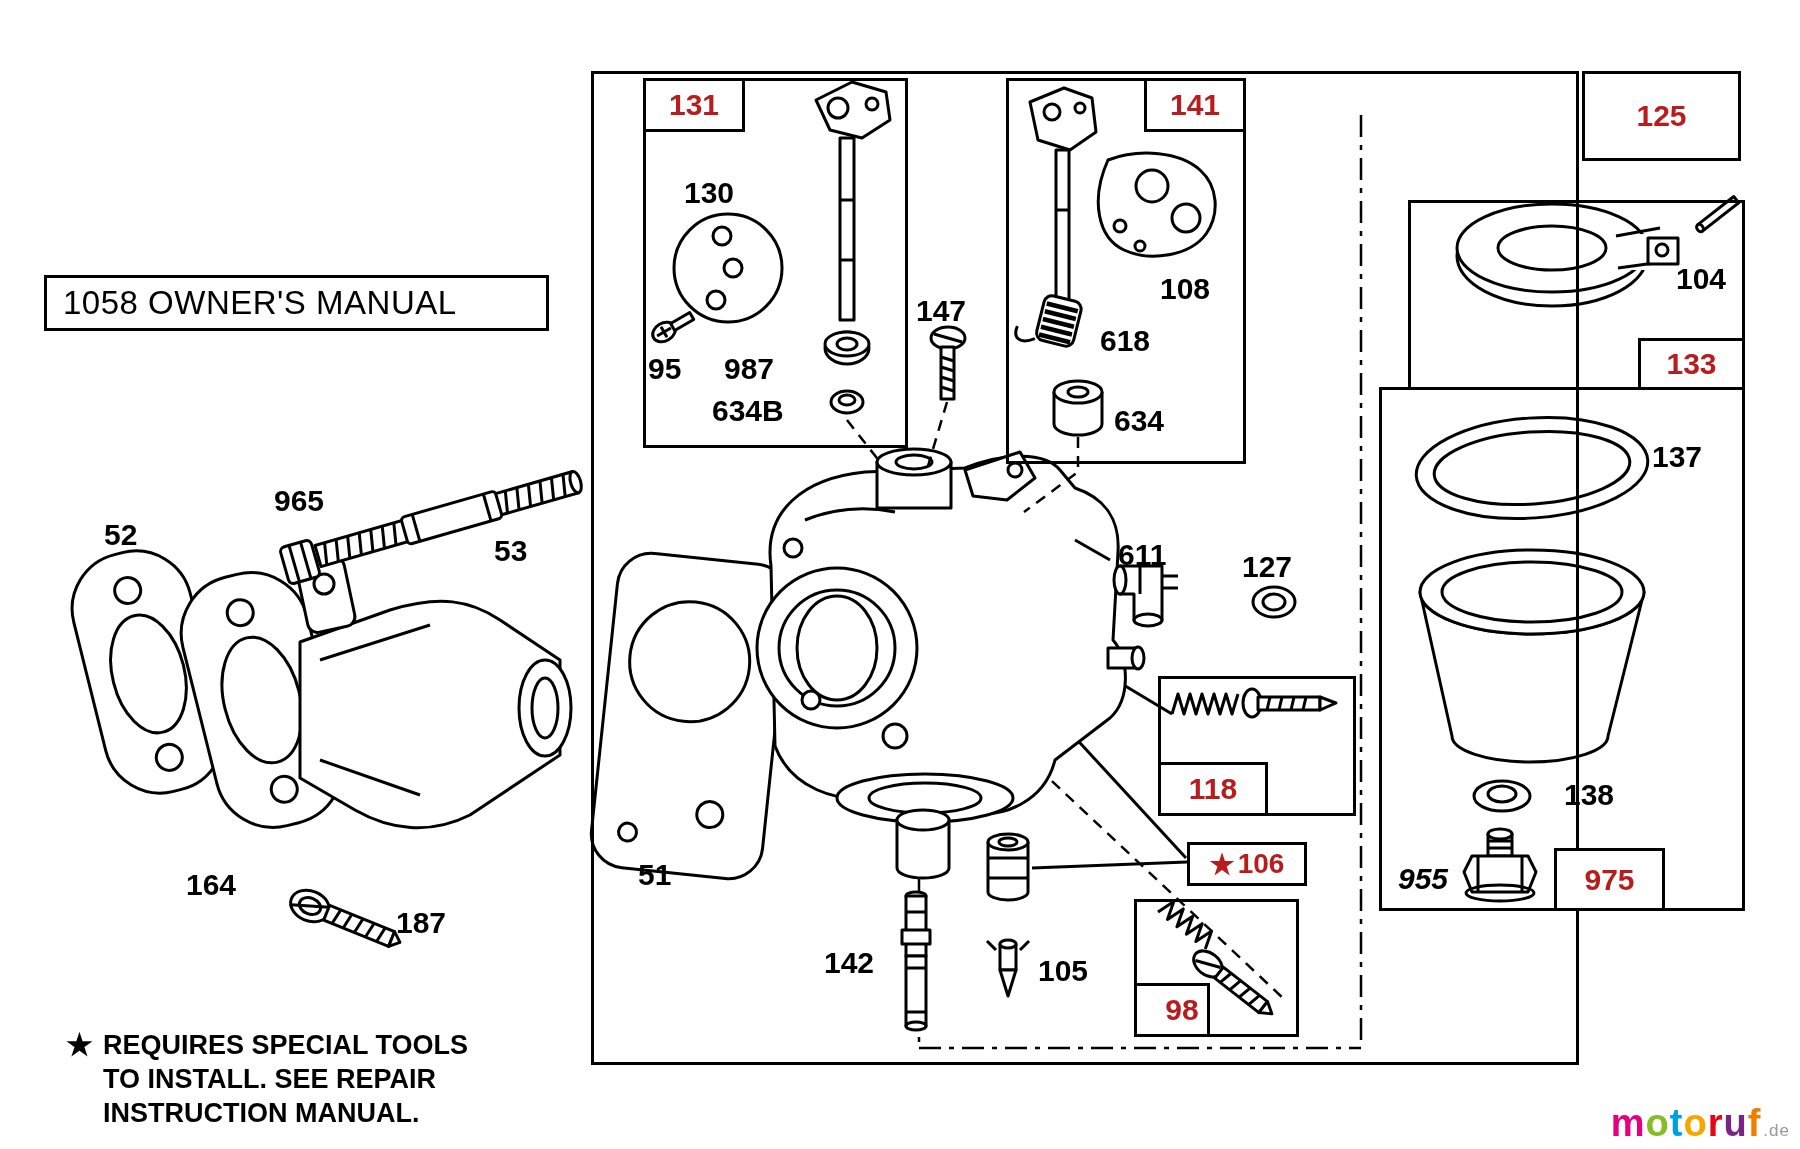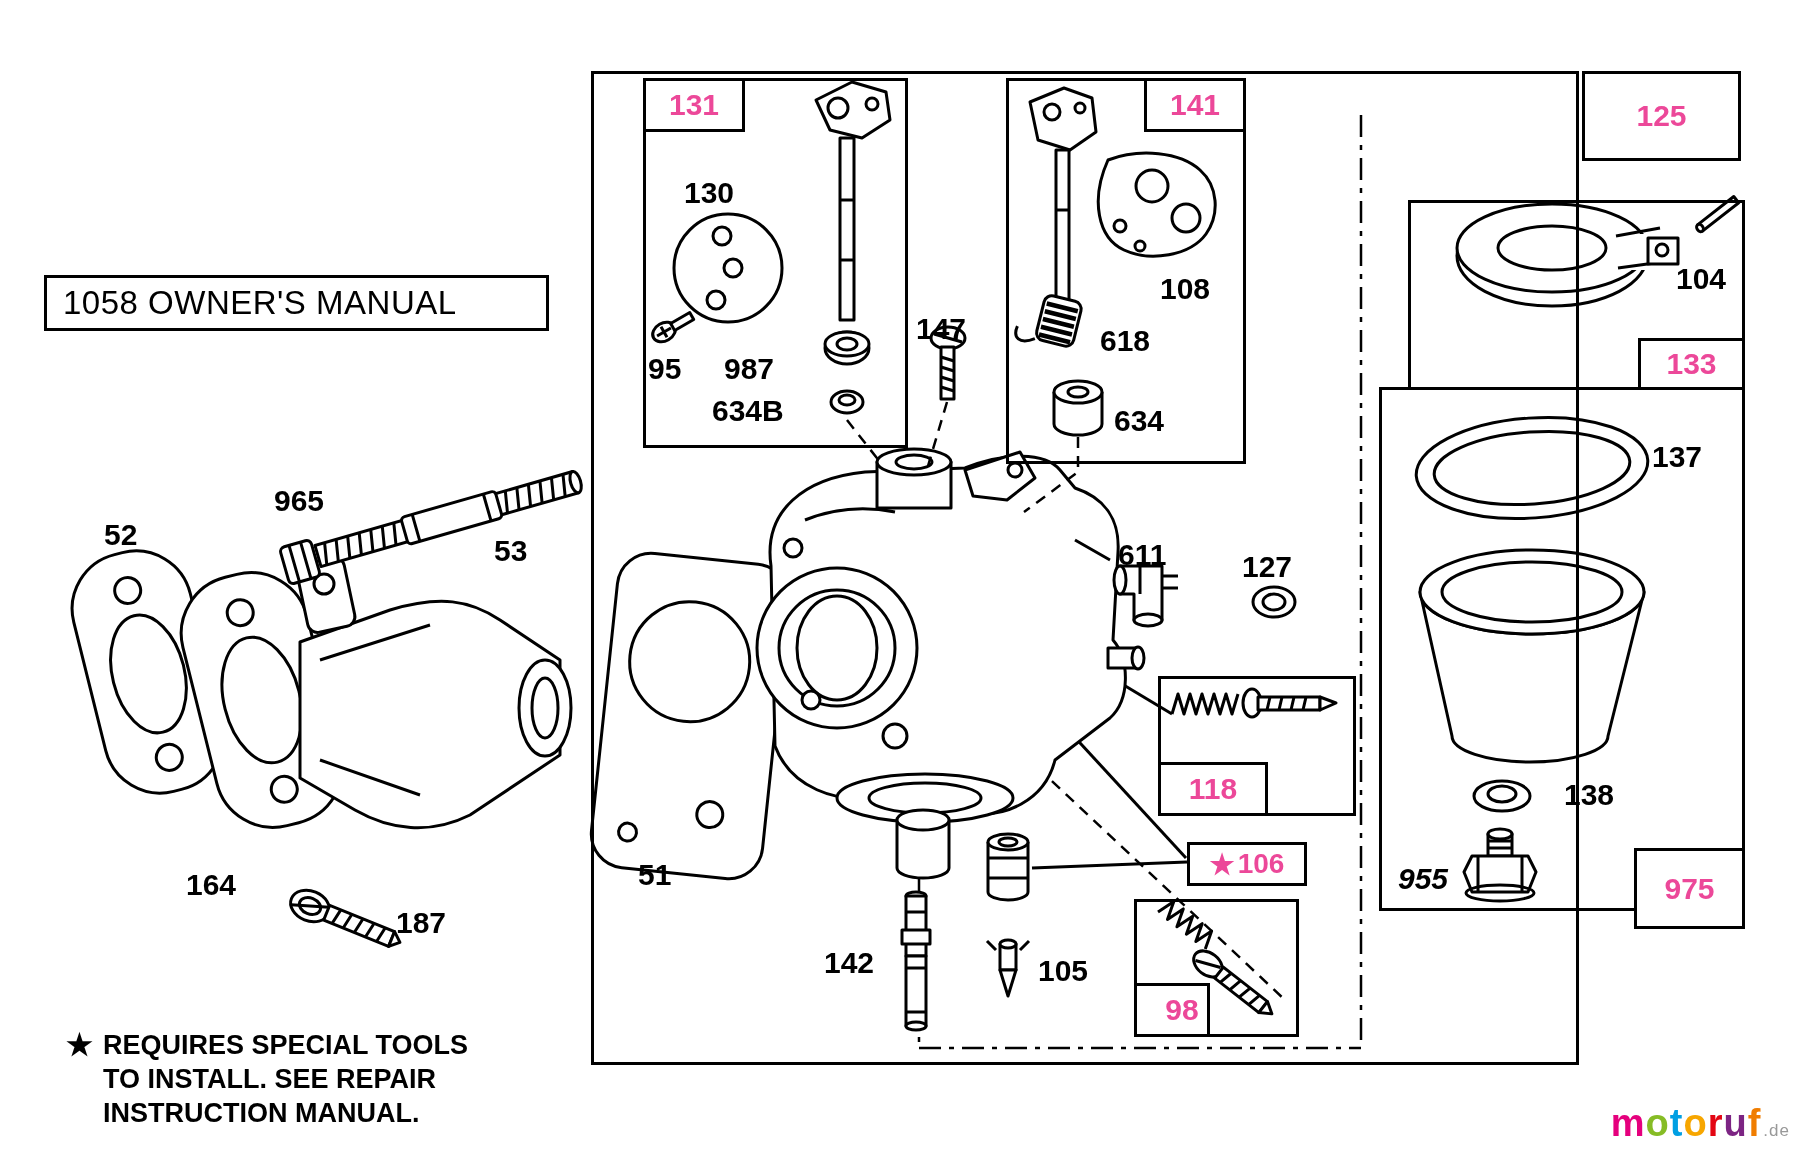--- a/index.html
+++ b/index.html
@@ -10,21 +10,21 @@
   svg.art { position:absolute; left:0; top:0; z-index:1; }
   .fw { fill:#fff; stroke:#000; stroke-width:3; stroke-linejoin:round; }
   .ln { fill:none; stroke:#000; stroke-width:3; stroke-linejoin:round; }
   .ln4 { fill:none; stroke:#000; stroke-width:4.5; }
   .dash { fill:none; stroke:#000; stroke-width:2.5; stroke-dasharray:11 8; }
   .dashdot { fill:none; stroke:#000; stroke-width:2.5; stroke-dasharray:22 8 5 8; }
   .frame { position:absolute; border:3px solid #000; box-sizing:border-box; z-index:2; }
   .pbox {
     position:absolute; border:3px solid #000; background:#fff; box-sizing:border-box;
     display:flex; align-items:center; justify-content:center;
-    font-weight:700; font-size:30px; color:#ec4899; z-index:3;
+    font-weight:700; font-size:30px; color:#b91c1c; z-index:3;
   }
   .plabel {
     position:absolute; font-weight:700; font-size:30px; color:#000;
     white-space:nowrap; z-index:3;
   }
   .owner {
     position:absolute; left:44px; top:275px; width:505px; height:56px;
     border:3px solid #000; background:#fff; box-sizing:border-box;
     display:flex; align-items:center; padding-left:16px;
     font-weight:400; font-size:33px; letter-spacing:0.5px; z-index:3;
@@ -300,21 +300,21 @@
     </div>
   <div class="pbox" style="left:1144px; top:78px; width:102px; height:54px;">
       <span>141</span>
     </div>
   <div class="pbox" style="left:1582px; top:71px; width:159px; height:90px;">
       <span>125</span>
     </div>
   <div class="pbox" style="left:1638px; top:338px; width:107px; height:52px;align-items:center;">
       <span>133</span>
     </div>
-  <div class="pbox" style="left:1634px; top:848px; width:111px; height:81px;">
+  <div class="pbox" style="left:1554px; top:848px; width:111px; height:63px;">
       <span>975</span>
     </div>
   <div class="pbox" style="left:1158px; top:762px; width:110px; height:54px;">
       <span>118</span>
     </div>
   <div class="pbox" style="left:1134px; top:983px; width:76px; height:54px;padding-left:20px;">
       <span>98</span>
     </div>
   <div class="pbox" style="left:1187px; top:842px; width:120px; height:44px; font-size:28px;">
     <span style="margin-right:3px;">★</span>
@@ -324,21 +324,21 @@
   <div class="plabel" style="left:104px; top:518px;">52</div>
   <div class="plabel" style="left:494px; top:534px;">53</div>
   <div class="plabel" style="left:274px; top:484px;">965</div>
   <div class="plabel" style="left:186px; top:868px;">164</div>
   <div class="plabel" style="left:396px; top:906px;">187</div>
   <div class="plabel" style="left:638px; top:858px;">51</div>
   <div class="plabel" style="left:684px; top:176px;text-align:center;">130</div>
   <div class="plabel" style="left:648px; top:352px;">95</div>
   <div class="plabel" style="left:724px; top:352px;">987</div>
   <div class="plabel" style="left:712px; top:394px;">634B</div>
-  <div class="plabel" style="left:916px; top:312px;">147</div>
+  <div class="plabel" style="left:916px; top:294px;">147</div>
   <div class="plabel" style="left:1160px; top:272px;">108</div>
   <div class="plabel" style="left:1100px; top:324px;">618</div>
   <div class="plabel" style="left:1114px; top:404px;">634</div>
   <div class="plabel" style="left:1676px; top:262px;">104</div>
   <div class="plabel" style="left:1652px; top:440px;">137</div>
   <div class="plabel" style="left:1118px; top:538px;">611</div>
   <div class="plabel" style="left:1242px; top:550px;">127</div>
   <div class="plabel" style="left:1564px; top:778px;">138</div>
   <div class="plabel" style="left:1398px; top:862px;font-style:italic;">955</div>
   <div class="plabel" style="left:1038px; top:954px;">105</div>

